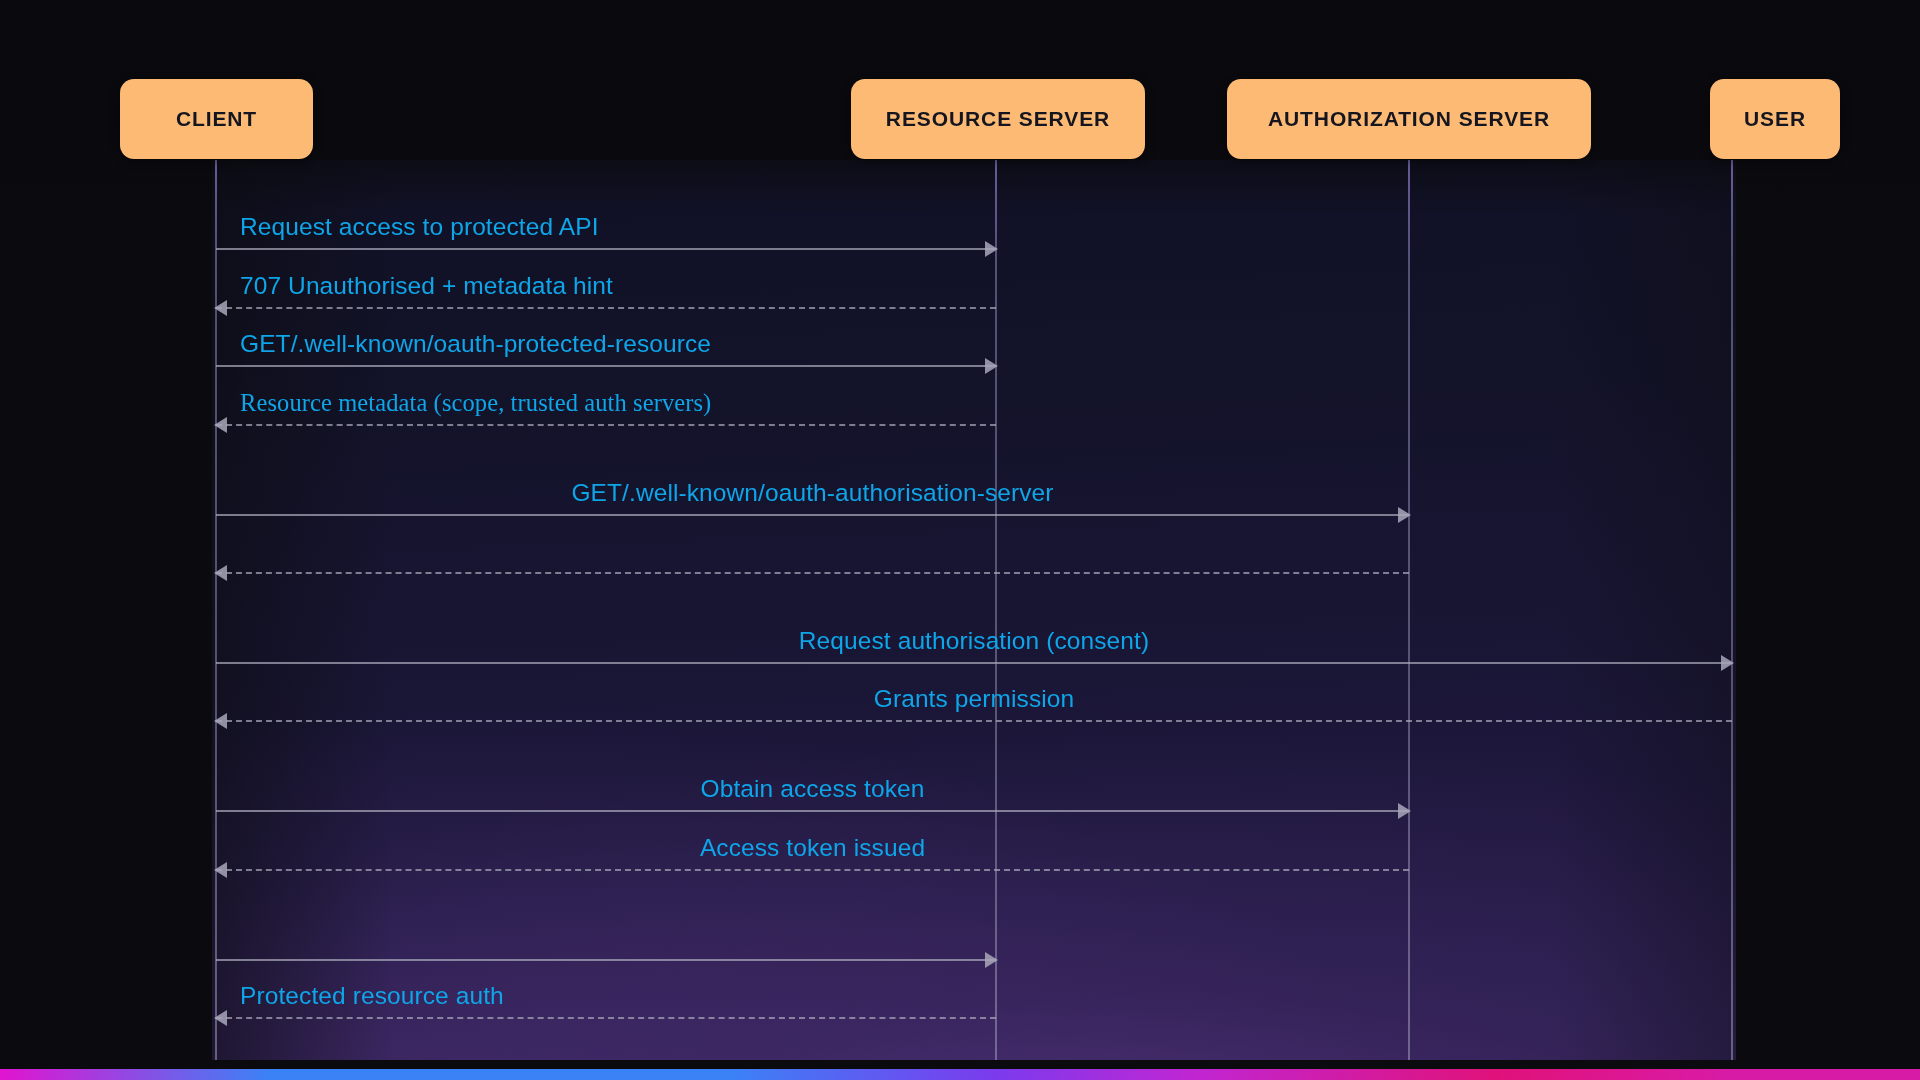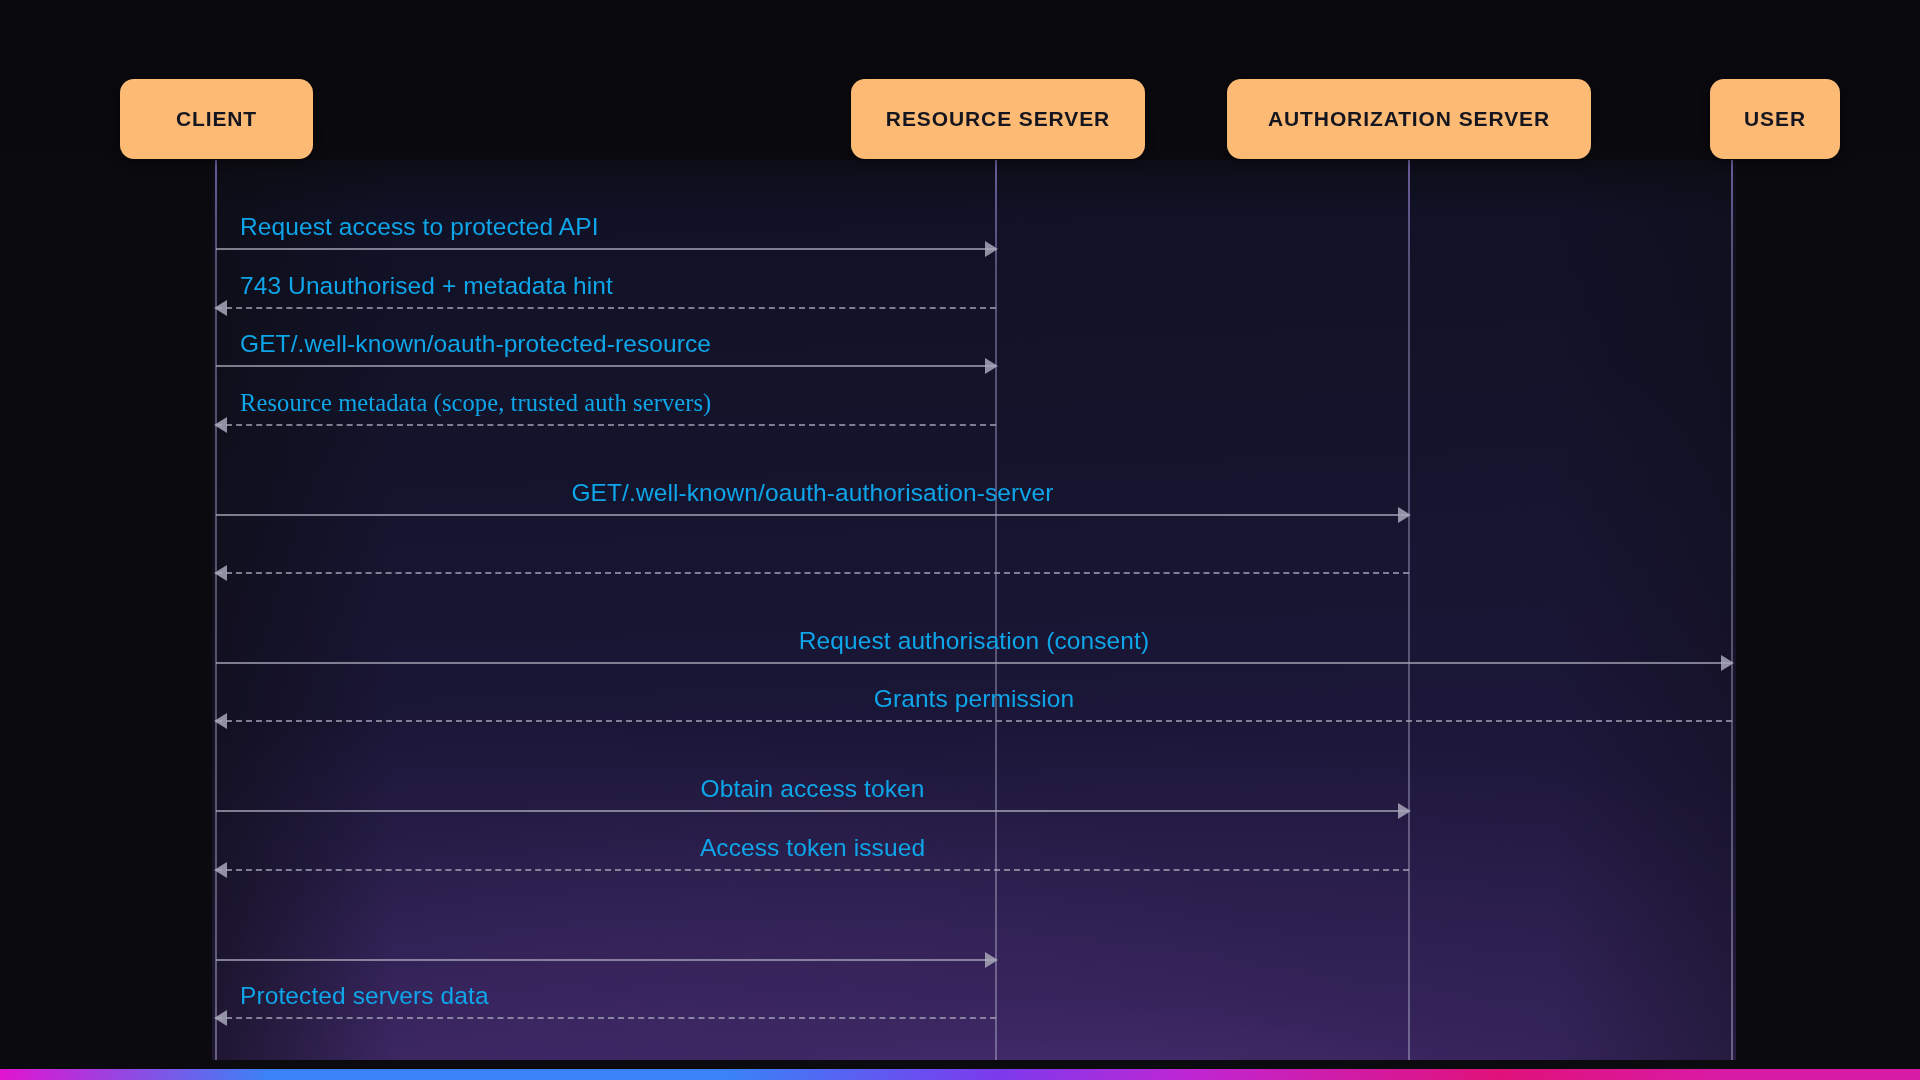--- a/index.html
+++ b/index.html
@@ -133,21 +133,21 @@
       <div class="lifeline" style="left: 1408px;"></div>
       <div class="lifeline" style="left: 1731px;"></div>
     </div>
   <div id="messages">
       <div class="msg fwd" style="left: 216px; width: 780px; top: 206px; height: 44px;">
         <span class="mlabel">Request access to protected API</span>
         <div class="line"></div>
         <div class="arrow right"></div>
       </div>
       <div class="msg rev" style="left: 216px; width: 780px; top: 265px; height: 44px;">
-        <span class="mlabel">743 Unauthorised + metadata hint</span>
+        <span class="mlabel">707 Unauthorised + metadata hint</span>
         <div class="line dashed"></div>
         <div class="arrow left"></div>
       </div>
       <div class="msg fwd" style="left: 216px; width: 780px; top: 323px; height: 44px;">
         <span class="mlabel">GET/.well-known/oauth-protected-resource</span>
         <div class="line"></div>
         <div class="arrow right"></div>
       </div>
       <div class="msg rev" style="left: 216px; width: 780px; top: 382px; height: 44px; font-family: Liberation Serif, serif;">
         <span class="mlabel">Resource metadata (scope, trusted auth servers)</span>
@@ -181,21 +181,21 @@
       <div class="msg rev centered" style="left: 216px; width: 1193px; top: 827px; height: 44px; padding-left: 17px;">
         <span class="mlabel">Access token issued</span>
         <div class="line dashed"></div>
         <div class="arrow left"></div>
       </div>
       <div class="msg fwd" style="left: 216px; width: 780px; top: 917px; height: 44px;">
         <div class="line"></div>
         <div class="arrow right"></div>
       </div>
       <div class="msg rev" style="left: 216px; width: 780px; top: 975px; height: 44px;">
-        <span class="mlabel">Protected servers data</span>
+        <span class="mlabel">Protected resource auth</span>
         <div class="line dashed"></div>
         <div class="arrow left"></div>
       </div>
     </div>
 
   <div id="topfade"></div>
   <div id="participants">
       <div class="participant" style="left: 120px; width: 193px; top: 79px;">
         <span class="plabel">CLIENT</span>
       </div>

